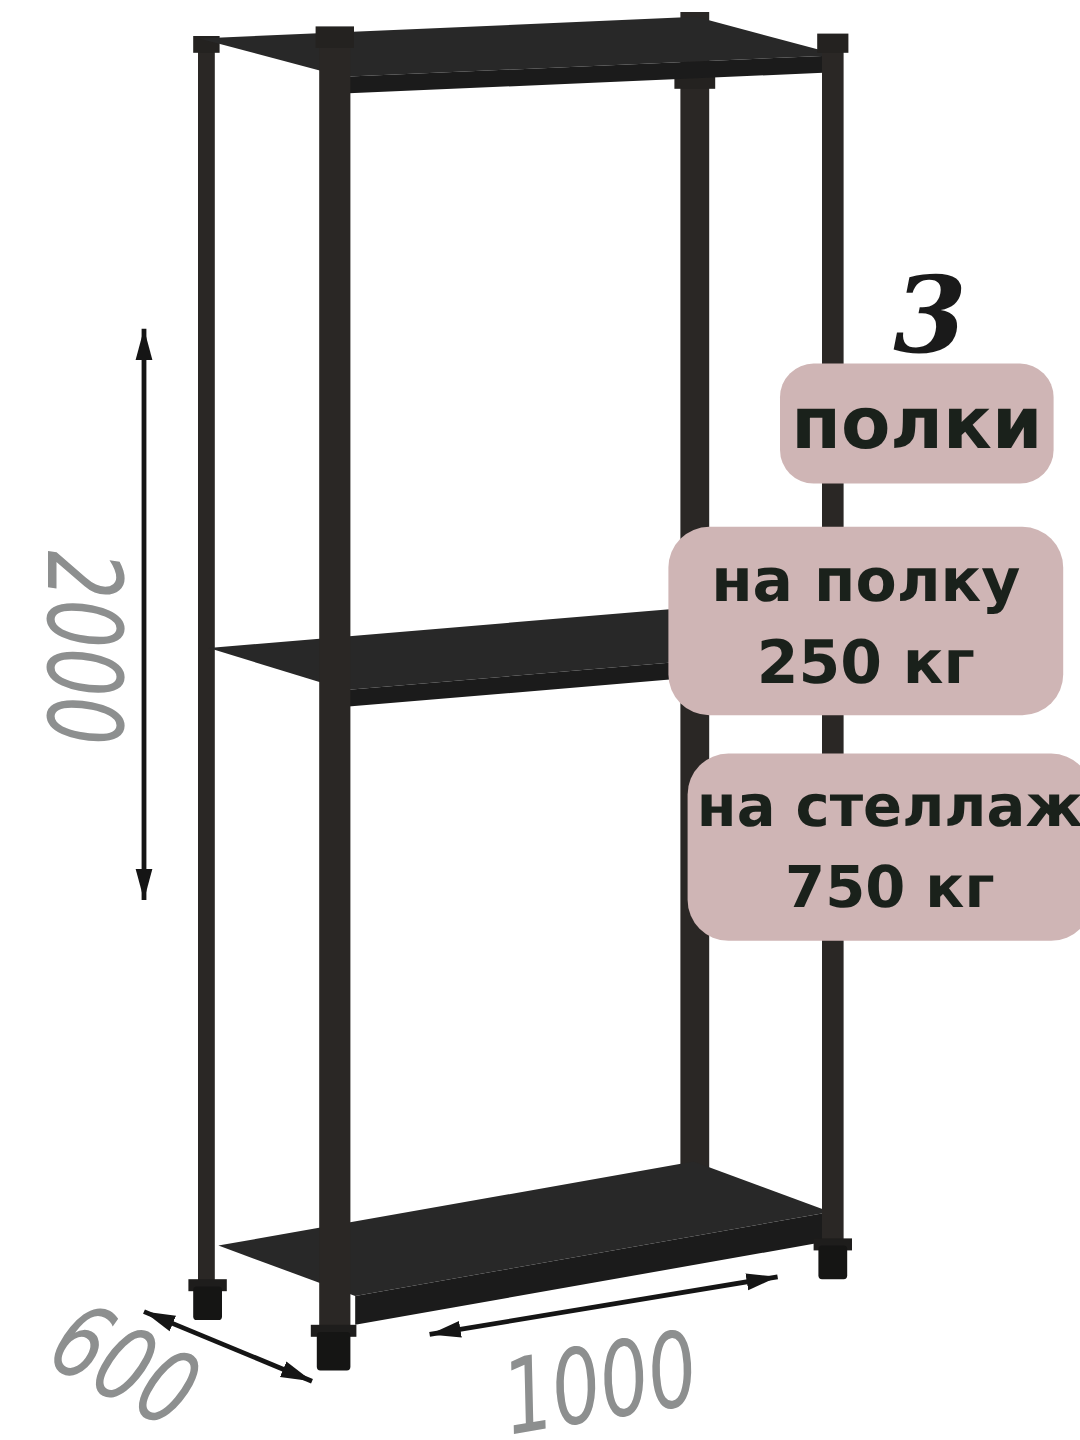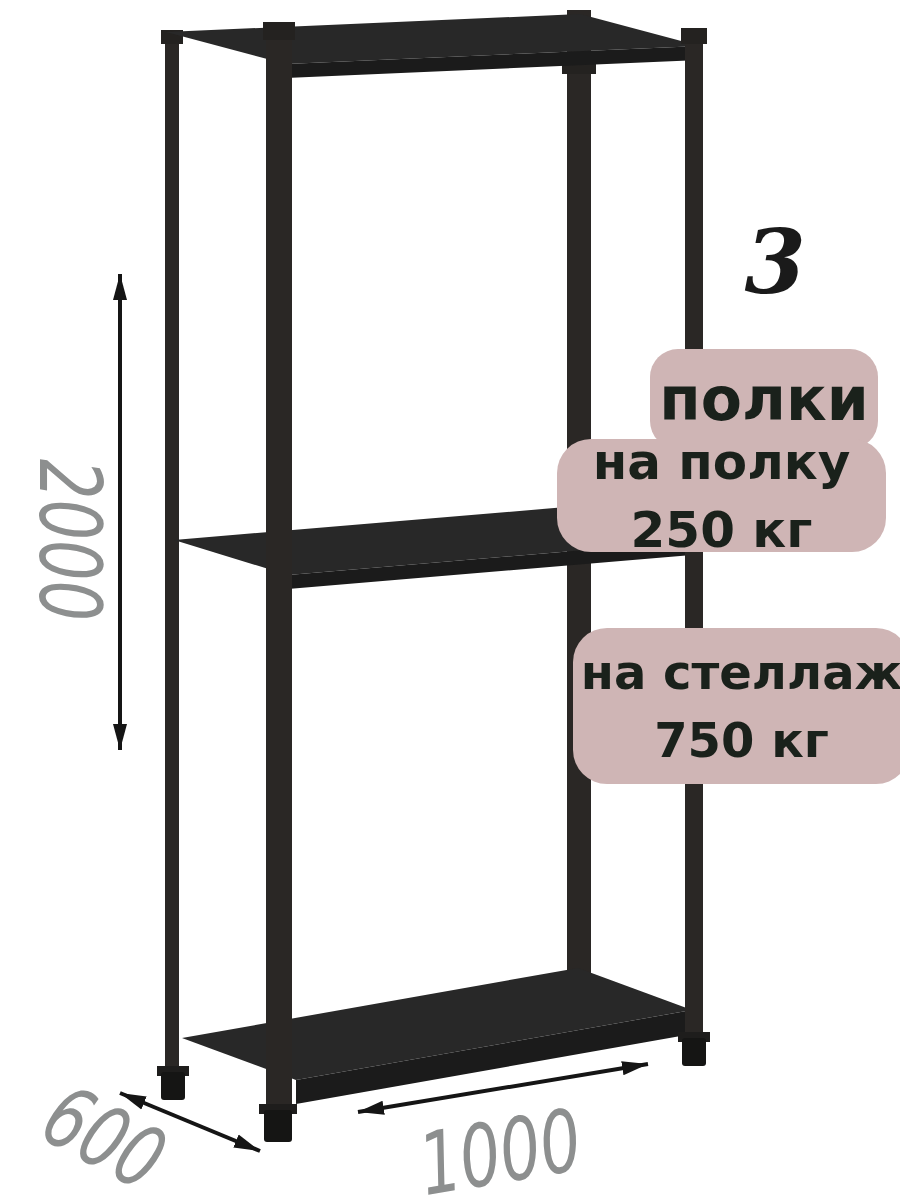--- a/index.html
+++ b/index.html
@@ -49,24 +49,23 @@
     font-weight: 700;
     text-align: center;
     display: flex;
     flex-direction: column;
     justify-content: center;
   }
   .badge-count {
     left: 650px; top: 303px; width: 228px; height: 100px;
     border-radius: 28px;
     font-size: 60px;
-    margin-top: 46px;
   }
   .badge-shelf {
-    left: 557px; top: 439px; width: 329px; height: 113px;
+    left: 557px; top: 439px; width: 329px; height: 157px;
     border-radius: 34px;
     font-size: 50px; line-height: 68px;
   }
   .badge-rack {
     left: 573px; top: 628px; width: 337px; height: 156px;
     border-radius: 34px;
     font-size: 48px; line-height: 68px;
   }
 </style>
 </head>

